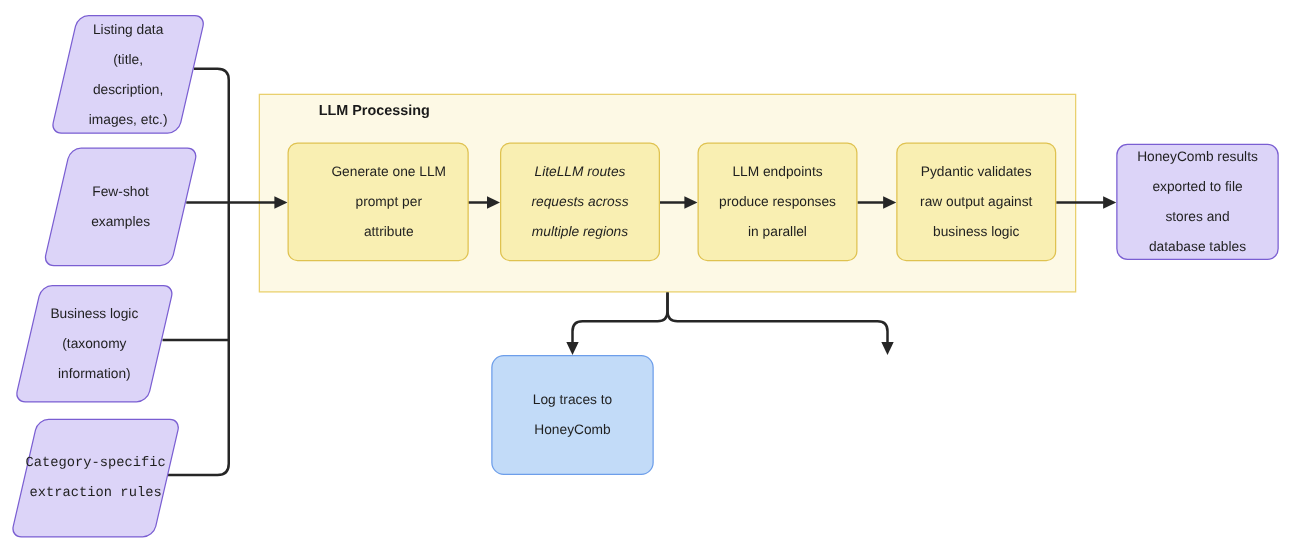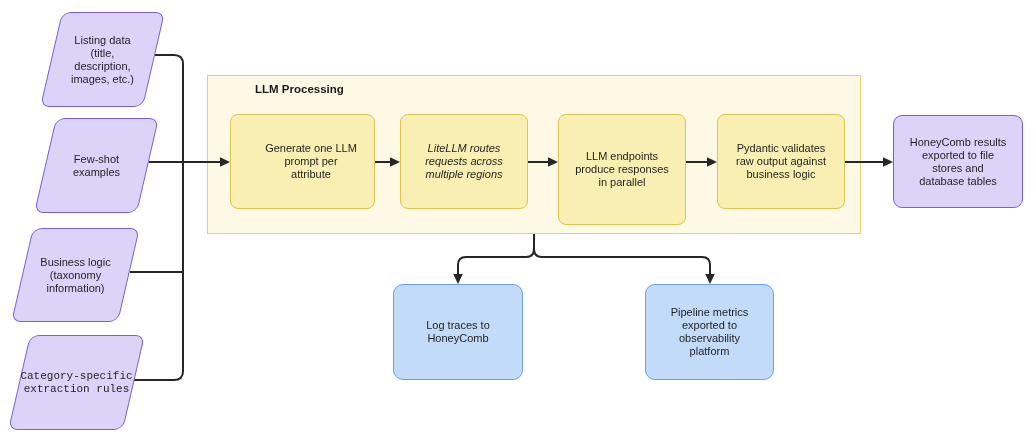--- a/index.html
+++ b/index.html
@@ -32,21 +32,21 @@
   .node .shape {
     position: absolute;
     inset: 0;
     border-radius: 9px;
     box-sizing: border-box;
   }
   .node .label {
     position: relative;
     z-index: 1;
     font-size: 11px;
-    line-height: 13px;
+    line-height: 24px;
     color: #1f1f1f;
     text-align: center;
     white-space: pre-line;
   }
   
   .input-node .shape {
     background: #dcd4f8;
     border: 1.6px solid #7a5ed2;
     border-radius: 9px;
     transform: skewX(-13deg);
@@ -87,21 +87,21 @@
     border: 1.6px solid #6d9eea;
     border-radius: 10px;
   }
   
   #in-0 { left: 51px;  top: 12px;  width: 103px; height: 95px; }
   #in-1 { left: 45px;  top: 118px; width: 103px; height: 95px; }
   #in-2 { left: 22px;  top: 228px; width: 107px; height: 94px; }
   #in-3 { left: 19px;  top: 335px; width: 115px; height: 95px; font-family: Liberation Mono, monospace; }
   #step-0 { left: 230px; top: 114px; width: 128px; height: 95px; padding-left: 17px; }
   #step-1 { left: 400px; top: 114px; width: 128px; height: 95px; font-style: italic; }
-  #step-2 { left: 558px; top: 114px; width: 128px; height: 111px; border-radius: 25px; }
+  #step-2 { left: 558px; top: 114px; width: 128px; height: 95px; border-radius: 25px; }
   #step-3 { left: 717px; top: 114px; width: 128px; height: 95px; }
   #out-0  { left: 893px; top: 115px; width: 130px; height: 93px; }
   #obs-0  { left: 393px; top: 284px; width: 130px; height: 96px; }
   #obs-1  { left: 645px; top: 284px; width: 129px; height: 96px; }
 </style>
 </head>
 <body>
 
 <div class="canvas">
 
@@ -184,21 +184,14 @@
 exported to file
 stores and
 database tables</div>
   </div>
 
   <div class="node obs-node" id="obs-0">
     <div class="shape"></div>
     <div class="label">Log traces to
 HoneyComb</div>
   </div>
-  <div class="node obs-node" id="obs-1">
-    <div class="shape"></div>
-    <div class="label">Pipeline metrics
-exported to
-observability
-platform</div>
-  </div>
 
 </div>
 
 </body></html>

